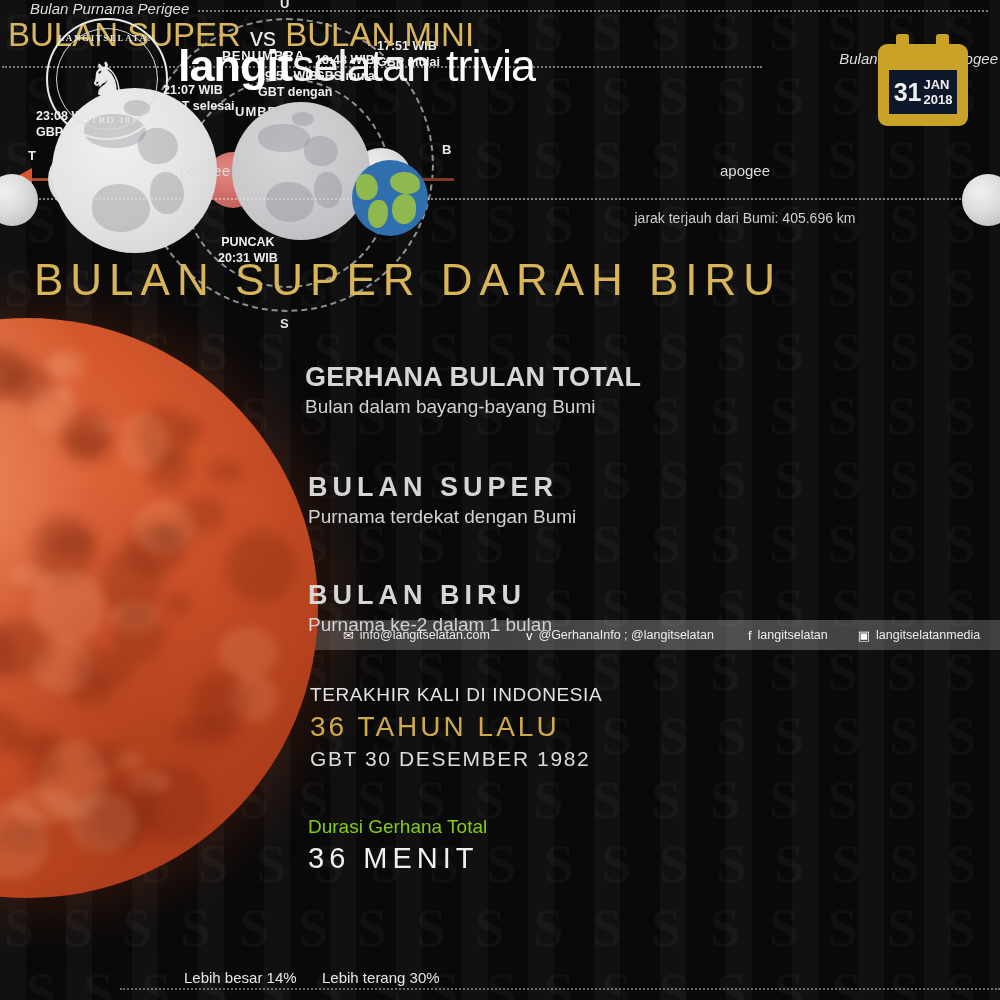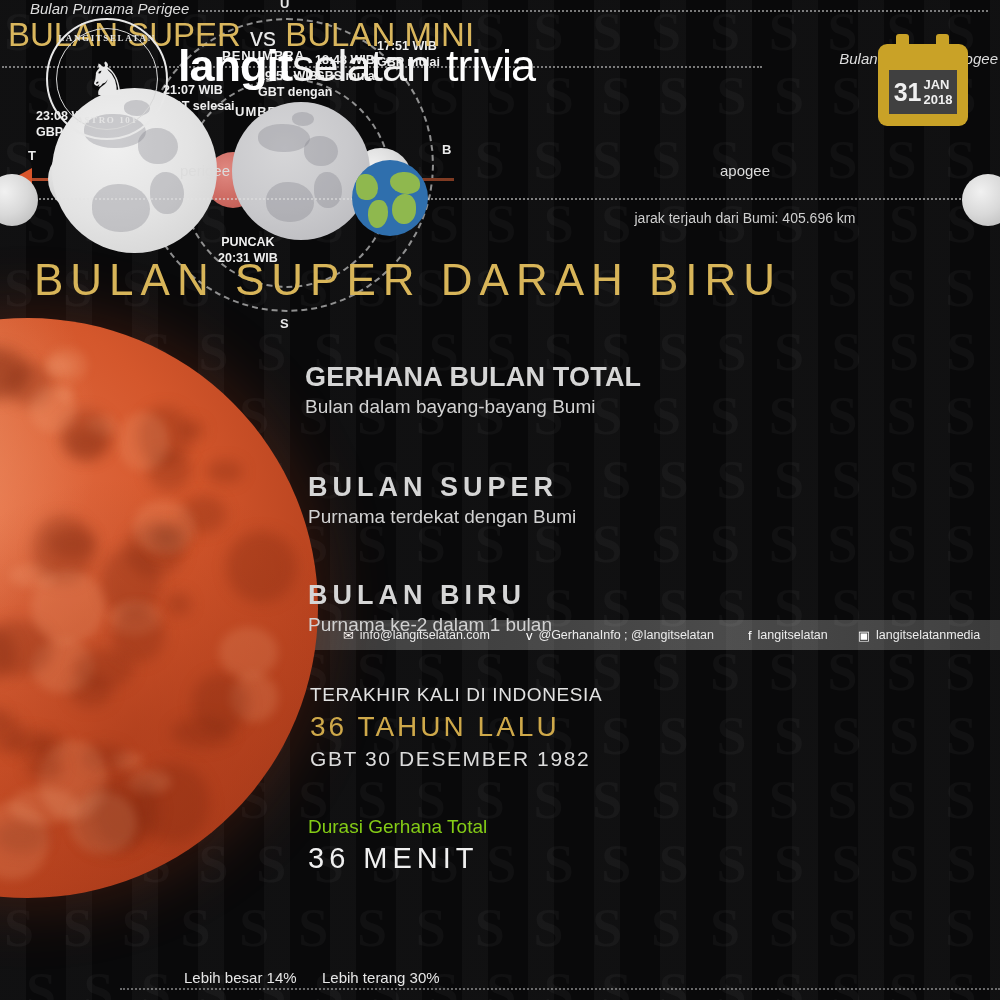--- a/index.html
+++ b/index.html
@@ -28,21 +28,21 @@
 
   #brand{left:178px;top:40px;font-size:45px;color:#fff;letter-spacing:-1px;white-space:nowrap;}
   #brand .b{font-weight:700;}
   #brand .n{font-weight:300;color:#f2f2f2;}
   #brand .t{font-weight:400;color:#fff;margin-left:16px;}
 
   #calendar{right:32px;top:34px;width:90px;height:92px;}
   #calendar .body{position:absolute;left:0;top:10px;width:90px;height:82px;border-radius:9px;background:#c9a227;}
   #calendar .ring{position:absolute;width:13px;height:20px;background:#c9a227;border-radius:3px;top:0;}
   #calendar .ring.l{left:18px;} #calendar .ring.r{left:58px;}
-  #calendar .screen{position:absolute;left:11px;top:26px;width:68px;height:44px;background:#404040;
+  #calendar .screen{position:absolute;left:11px;top:26px;width:68px;height:44px;background:#0f172a;
      display:flex;align-items:center;justify-content:center;}
   #calendar .d{font:700 25px "Liberation Sans",sans-serif;color:#efefef;line-height:1;}
   #calendar .my{margin-left:2px;line-height:1.02;}
   #calendar .my div{font:700 13px "Liberation Sans",sans-serif;color:#efefef;}
 
   
   #pa-band{left:0;top:152px;width:1000px;height:96px;}
   #pa-line{position:absolute;left:0;right:0;top:46px;height:0;
     border-top:2px dotted rgba(225,225,225,.55);}
   .pa-moon{position:absolute;top:22px;border-radius:50%;

